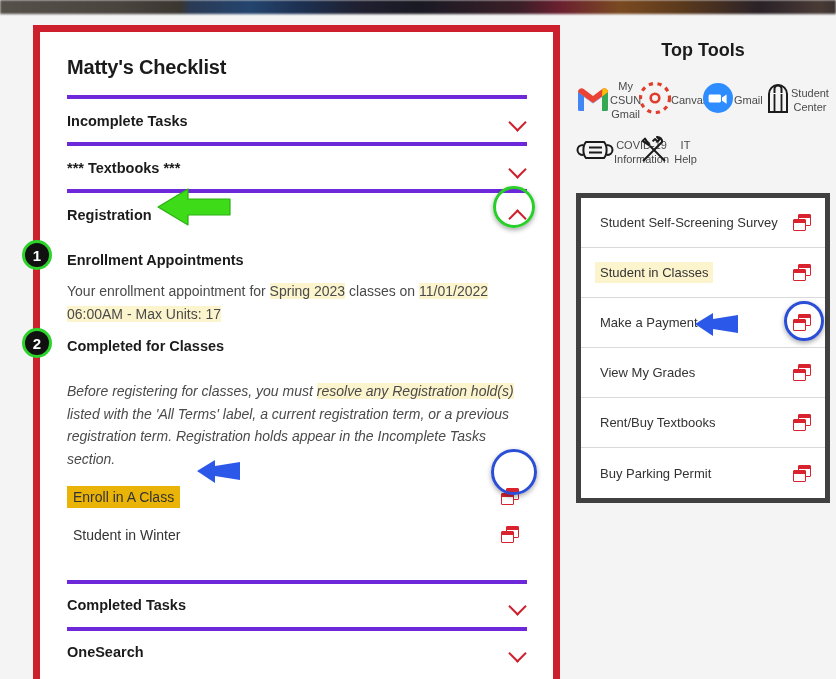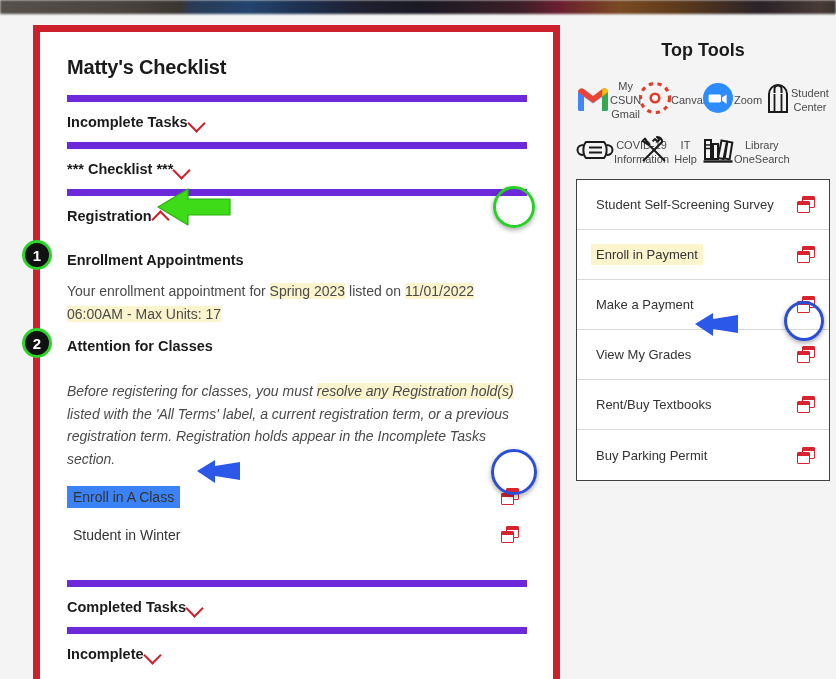--- a/index.html
+++ b/index.html
@@ -43,22 +43,22 @@
     background: #ffffff;
     border-left: 1px solid #ffffff;
     overflow: hidden;
   }
   .card-inner { padding: 0 26px; }
   #checklist-title {
     font-size: 20px; font-weight: bold; color: #1b1b1b;
     padding: 24px 0 16px 0; letter-spacing: -0.2px;
   }
   .accordion-row {
-    display: flex; align-items: center; 
-    border-top: 7px solid #6d28d9;
+    display: flex; align-items: center; justify-content: space-between;
+    border-top: 4px solid #6d28d9;
     height: 47px;
     cursor: pointer;
   }
   .accordion-row .acc-label {
     font-size: 14.5px; font-weight: bold; color: #1b1b1b;
   }
   .chev {
     width: 18px; height: 18px; position: relative;
   }
   .chev::before {
@@ -97,21 +97,21 @@
   #register-note {
     font-size: 14px; color: #4a4a4a; font-style: italic;
     line-height: 1.6; margin-top: 26px; max-width: 468px;
   }
   .link-row {
     display: flex; align-items: center; justify-content: space-between;
     margin-top: 16px; padding-right: 8px;
   }
   .link-row:nth-of-type(2) { margin-top: 12px; }
   .link-text { font-size: 14px; color: #333333; padding: 3px 6px; }
-  .link-text.hl { background: #3b82f6; }
+  .link-text.hl { background: #eab308; }
 
   
   .win-icon { width: 18px; height: 17px; position: relative; flex: none; }
   .win-icon .w-back {
     position: absolute; right: 0; top: 0; width: 13px; height: 12px;
     border: 1.6px solid #d8232f; background: #fff; border-radius: 1px;
   }
   .win-icon .w-back .bar {
     position: absolute; left: 0; right: 0; top: 0; height: 3px;
     background: #d8232f;
@@ -163,21 +163,22 @@
     width: 63px; margin-bottom: 8px;
     display: flex; align-items: center;
     cursor: pointer;
   }
   .tool-ic { height: 42px; display:flex; align-items:center; justify-content:center; }
   .tool-label {
     font-size: 11px; color: #4a4a4a; text-align: center; line-height: 1.25;
     margin-top: 5px;
   }
   #links-card {
-    border: 1px solid #404040;
+    margin-top: 14px;
+    border: 5px solid #404040;
     background: #ffffff;
   }
   .quick-row {
     height: 50px;
     display: flex; align-items: center; justify-content: space-between;
     padding: 0 14px;
     border-bottom: 1px solid #d9d9d9;
     cursor: pointer;
   }
   .quick-row:last-child { border-bottom: none; }
@@ -200,34 +201,34 @@
       <div class="card-inner">
 
         <div id="checklist-title">Matty's Checklist</div>
 
         <div class="accordion-row">
           <span class="acc-label">Incomplete Tasks</span>
           <span class="chev"></span>
         </div>
 
         <div class="accordion-row">
-          <span class="acc-label">*** Checklist ***</span>
+          <span class="acc-label">*** Textbooks ***</span>
           <span class="chev"></span>
         </div>
 
         <div class="accordion-row">
           <span class="acc-label">Registration</span>
           <span class="chev up"></span>
         </div>
 
         <div class="sub-heading">Enrollment Appointments</div>
 
-        <div id="appt-text"><span>Your enrollment appointment for </span><span class="hl">Spring 2023</span><span> listed on </span><span class="hl">11/01/2022 06:00AM - Max Units: 17</span></div>
-
-        <div class="sub-heading" id="register-heading">Attention for Classes</div>
+        <div id="appt-text"><span>Your enrollment appointment for </span><span class="hl">Spring 2023</span><span> classes on </span><span class="hl">11/01/2022 06:00AM - Max Units: 17</span></div>
+
+        <div class="sub-heading" id="register-heading">Completed for Classes</div>
 
         <div id="register-note"><span>Before registering for classes, you must </span><span class="hl">resolve any Registration hold(s)</span><span> listed with the 'All Terms' label, a current registration term, or a previous registration term. Registration holds appear in the Incomplete Tasks section.</span></div>
 
         <div class="link-row">
           <span class="link-text hl">Enroll in A Class</span>
           <span class="win-icon">
             <span class="w-back">
                 <span class="bar"></span>
               </span>
             <span class="w-front">
@@ -249,21 +250,21 @@
         </div>
 
         <div style="height:34px"></div>
 
         <div class="accordion-row">
           <span class="acc-label">Completed Tasks</span>
           <span class="chev"></span>
         </div>
 
         <div class="accordion-row">
-          <span class="acc-label">Incomplete</span>
+          <span class="acc-label">OneSearch</span>
           <span class="chev"></span>
         </div>
 
         <div id="my-status">My Status</div>
       </div>
     </div>
   </div>
 
   <div class="step-badge" id="badge-1">1</div>
   <div class="step-badge" id="badge-2">2</div>
@@ -316,21 +317,21 @@
       </div>
 
       <div class="tool">
         <span class="tool-ic">
           <svg width="32" height="32" viewBox="0 0 32 32">
             <circle cx="16" cy="16" r="15" fill="#2d8cff"></circle>
             <path d="M8 12.5h9.6c.8 0 1.4.6 1.4 1.4v5.2c0 .8-.6 1.4-1.4 1.4H8c-.8 0-1.4-.6-1.4-1.4v-5.2c0-.8.6-1.4 1.4-1.4z" fill="#fff"></path>
             <path d="M20 15.6l4.6-3v9.2l-4.6-3z" fill="#fff"></path>
           </svg>
         </span>
-        <span class="tool-label">Zoom</span>
+        <span class="tool-label">Gmail</span>
       </div>
 
       <div class="tool">
         <span class="tool-ic">
           <svg width="26" height="32" viewBox="0 0 26 32">
             <path d="M4 12a9 9 0 0 1 18 0v18H4z" fill="none" stroke="#1b1b1b" stroke-width="2"></path>
             <path d="M9.5 11V7a3.5 3.5 0 0 1 7 0v4" fill="none" stroke="#1b1b1b" stroke-width="2"></path>
             <path d="M9.5 12v18M16.5 12v18" stroke="#1b1b1b" stroke-width="1.8"></path>
           </svg>
         </span>
@@ -353,51 +354,38 @@
         <span class="tool-ic">
           <svg width="30" height="30" viewBox="0 0 30 30">
             <path d="M4 26l16-16M20 10l3-3a4.5 4.5 0 0 0-5-5l2.5 2.5-2 2L16 4 13.6 6.4" fill="none" stroke="#1b1b1b" stroke-width="2" stroke-linejoin="round"></path>
             <path d="M26 26L11 11" fill="none" stroke="#1b1b1b" stroke-width="2"></path>
             <path d="M10.6 10.6L6 3.6 3.6 6l7 4.6" fill="none" stroke="#1b1b1b" stroke-width="2" stroke-linejoin="round"></path>
           </svg>
         </span>
         <span class="tool-label">IT Help</span>
       </div>
 
-      <div class="tool">
-        <span class="tool-ic">
-          <svg width="32" height="30" viewBox="0 0 32 30">
-            <rect x="3" y="5" width="6" height="19" fill="none" stroke="#1b1b1b" stroke-width="2"></rect>
-            <path d="M3 10h6M3 13.5h6" stroke="#1b1b1b" stroke-width="1.6"></path>
-            <rect x="11" y="9" width="5" height="15" fill="none" stroke="#1b1b1b" stroke-width="2"></rect>
-            <path d="M19.5 5.5l5.5 1-3.5 17.5-5.5-1z" fill="none" stroke="#1b1b1b" stroke-width="2"></path>
-            <rect x="24" y="7" width="5" height="17" fill="none" stroke="#1b1b1b" stroke-width="2" transform="rotate(9 26.5 15.5)"></rect>
-            <path d="M1.5 26.5h29" stroke="#1b1b1b" stroke-width="2.4"></path>
-          </svg>
-        </span>
-        <span class="tool-label">Library OneSearch</span>
-      </div>
     </div>
 
     <div id="links-card">
 
       <div class="quick-row">
         <span class="quick-label">Student Self-Screening Survey</span>
         <span class="win-icon">
           <span class="w-back">
               <span class="bar"></span>
             </span>
             <span class="w-front">
               <span class="bar"></span>
             </span>
         </span>
       </div>
 
       <div class="quick-row">
-        <span class="quick-label hl">Enroll in Payment</span>
+        <span class="quick-label hl">Student in Classes</span>
         <span class="win-icon">
           <span class="w-back">
               <span class="bar"></span>
             </span>
             <span class="w-front">
               <span class="bar"></span>
             </span>
         </span>
       </div>
 

